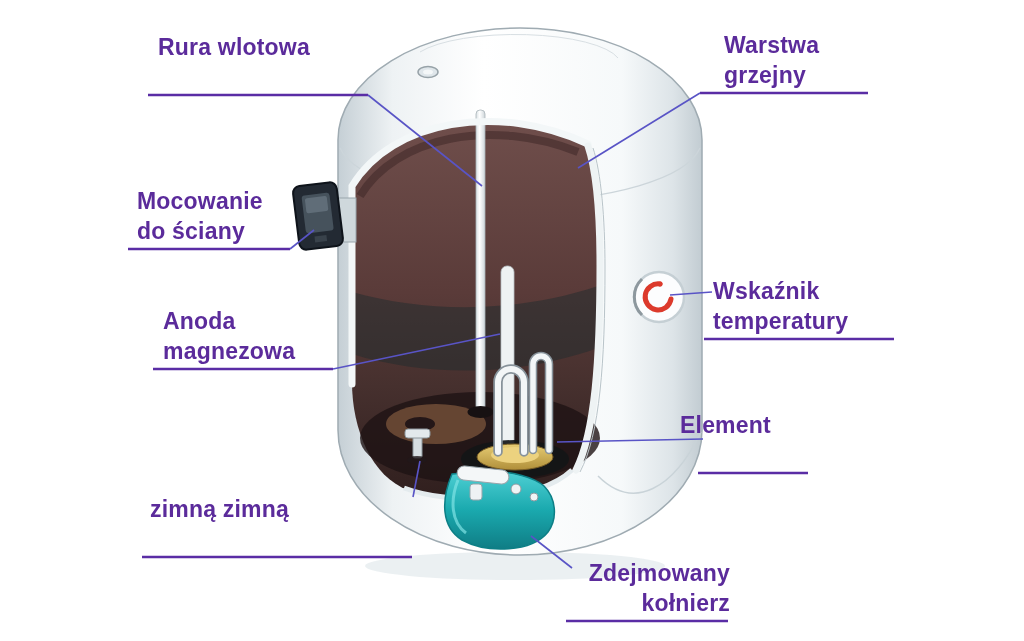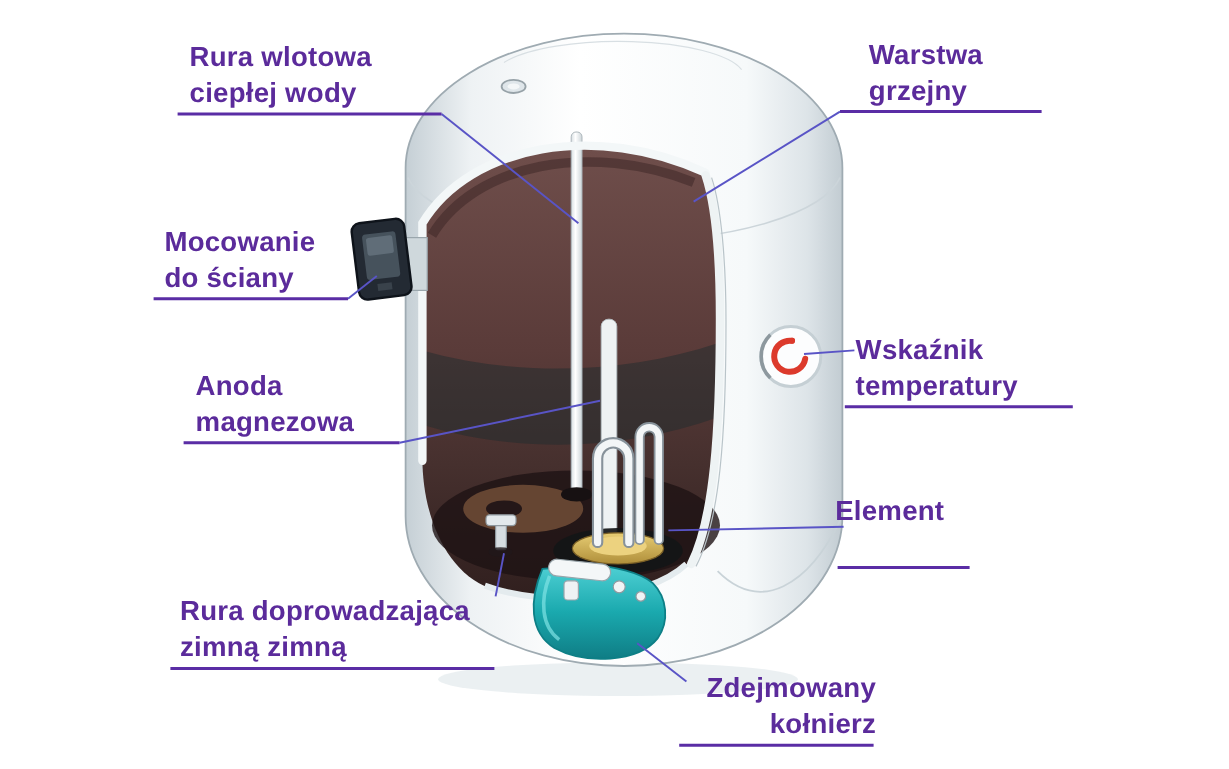--- a/index.html
+++ b/index.html
@@ -154,21 +154,20 @@
       <line x1="333" y1="369" x2="500" y2="334" stroke="#5954c6" stroke-width="1.6"></line>
       <line x1="712" y1="292" x2="670" y2="295" stroke="#5954c6" stroke-width="1.6"></line>
       <line x1="703" y1="439" x2="557" y2="442" stroke="#5954c6" stroke-width="1.6"></line>
       <line x1="413" y1="497" x2="420" y2="461" stroke="#5954c6" stroke-width="1.6"></line>
       <line x1="572" y1="568" x2="531" y2="536" stroke="#5954c6" stroke-width="1.6"></line>
     </g>
   </svg>
 
   <div class="label" style="left:158px;top:32px">
     <div>Rura wlotowa</div>
-    <div>ciepłej wody</div>
   </div>
 
   <div class="label" style="left:724px;top:30px">
     <div>Warstwa</div>
     <div>grzejny</div>
   </div>
 
   <div class="label" style="left:137px;top:186px">
     <div>Mocowanie</div>
     <div>do ściany</div>
@@ -177,26 +176,25 @@
   <div class="label" style="left:713px;top:276px">
     <div>Wskaźnik</div>
     <div>temperatury</div>
   </div>
 
   <div class="label" style="left:163px;top:306px">
     <div>Anoda</div>
     <div>magnezowa</div>
   </div>
 
-  <div class="label" style="left:696px;top:410px">
+  <div class="label" style="left:680px;top:410px">
     <div>Element</div>
   </div>
 
   <div class="label" style="left:150px;top:494px">
-    <div>Rura doprowadzająca</div>
     <div>zimną zimną</div>
   </div>
 
   <div class="label centered" style="left:566px;top:558px;width:164px">
     <div>Zdejmowany</div>
     <div>kołnierz</div>
   </div>
 
 </div>
 

